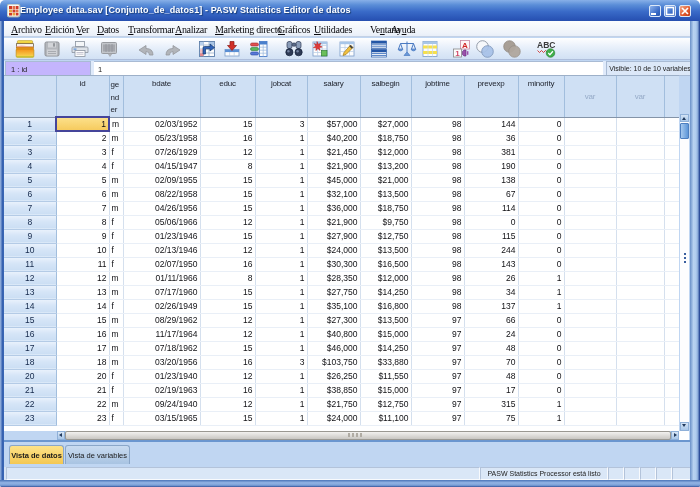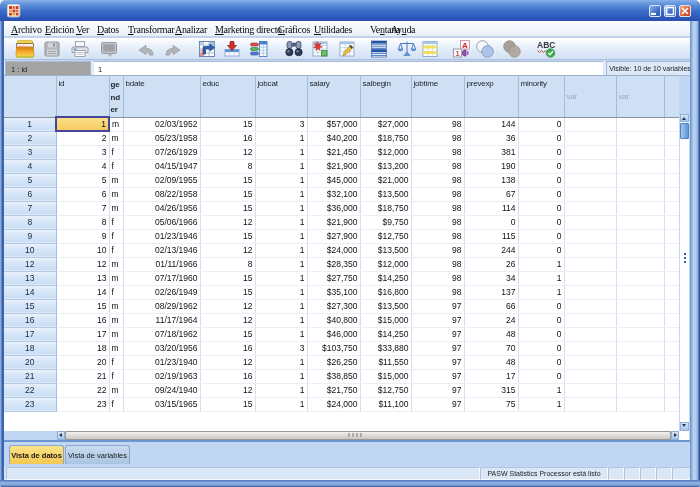--- a/index.html
+++ b/index.html
@@ -20,28 +20,28 @@
   border-bottom:1px solid #c3d1e6;font-family:Liberation Serif, serif;}
 #menubar span { position:absolute; top:3px; white-space:nowrap; letter-spacing:-0.3px;}
 #menubar u { text-decoration:underline; }
 
 #toolbar { position:absolute; left:3px; top:38px; width:688px; height:22px;
   background:linear-gradient(180deg,#fefeff 0%,#eaf1fb 40%,#dce8f7 70%,#d2e1f4 100%);
   border-bottom:1px solid #aebedb; }
 .ti { position:absolute; top:1px; width:20px; height:20px; }
 
 #refrow { position:absolute; left:3px; top:61px; width:688px; height:15px; background:#dfeafa; }
-#refcell { position:absolute; left:2px; top:0px; width:86px; height:15px; background:#a3a3a3; border:1px solid #a9bbd4; font-size:7.5px; color:#222; padding:3px 0 0 5px; }
+#refcell { position:absolute; left:2px; top:0px; width:86px; height:15px; background:#c4b5fd; border:1px solid #a9bbd4; font-size:7.5px; color:#222; padding:3px 0 0 5px; }
 #refinput { position:absolute; left:91px; top:0px; width:509px; height:15px; background:#fff; border-top:1px solid #a9bbd4; font-size:7.5px; color:#222; padding:3px 0 0 4px; }
 #visiblelbl { position:absolute; left:603px; top:0px; width:88px; height:15px; background:#dce8f8; border:1px solid #a9bbd4; font-size:7px; color:#222; text-align:center; padding-top:3px; white-space:nowrap; }
 
 #gridclip { position:absolute; left:4px; top:76px; width:675px; height:355px; overflow:hidden; background:#fff; }
 #grid { border-collapse:collapse; table-layout:fixed; width:675px; }
 #grid td { overflow:hidden; white-space:nowrap; font-size:8.5px; color:#101014; padding:0 2px; height:14px; }
-#grid tr.hdr td { height:38px; background:#cfe0f4; color:#222630; text-align:left; vertical-align:top; padding-top:3px;
+#grid tr.hdr td { height:38px; background:#cfe0f4; color:#222630; text-align:center; vertical-align:top; padding-top:3px;
   border-right:1px solid #a2bedd; border-bottom:1px solid #8494a8; font-size:8px; letter-spacing:-0.2px; }
 #grid td.rh { background:linear-gradient(180deg,#eaf2fc 0%,#d6e5f7 45%,#cadef3 100%); text-align:center; color:#14284a;
   border-right:1px solid #a2bedd; border-bottom:1px solid #b4cbe6; }
 #grid td.num { text-align:right; border-right:1px solid #d5e0ee; border-bottom:1px solid #e9eff7; }
 #grid td.str { text-align:left; border-right:1px solid #d5e0ee; border-bottom:1px solid #e9eff7; }
 #grid td.varc { border-right:1px solid #d5e0ee; border-bottom:1px solid #e9eff7; }
 #grid td.sel { background:linear-gradient(180deg,#fce08a,#f6cb5e); border:2px solid #45459a; text-align:right; }
 #grid tr.hdr td.varh { color:#96abc8; vertical-align:middle; padding-top:0; }
 
 #vscroll { position:absolute; left:680px; top:114px; width:9px; height:317px; background:#fdfdfe; }
@@ -79,20 +79,21 @@
           <rect x="5.5" y="2" width="3" height="3" fill="#e0704a"></rect>
           <rect x="9" y="2" width="2.5" height="3" fill="#d03a2a"></rect>
           <rect x="2" y="5.5" width="3" height="3" fill="#e8a03a"></rect>
           <rect x="5.5" y="5.5" width="3" height="3" fill="#d03a2a"></rect>
           <rect x="9" y="5.5" width="2.5" height="3" fill="#e0704a"></rect>
           <rect x="2" y="9" width="3" height="2.5" fill="#d03a2a"></rect>
           <rect x="5.5" y="9" width="3" height="2.5" fill="#e8a03a"></rect>
           <rect x="9" y="9" width="2.5" height="2.5" fill="#d03a2a"></rect>
         </g>
       </svg>
+    <div id="titletext">Employee data.sav [Conjunto_de_datos1] - PASW Statistics Editor de datos</div>
     <div class="tbtn" id="btnmin"><svg width="10" height="10" viewBox="0 0 10 10">
           <rect x="1" y="7" width="5" height="2" fill="#fff"></rect>
         </svg></div>
     <div class="tbtn" id="btnmax"><svg width="10" height="10" viewBox="0 0 10 10">
           <rect x="1.5" y="1.5" width="7" height="7" fill="none" stroke="#fff" stroke-width="1.6"></rect>
         </svg></div>
     <div class="tbtn" id="btnclose"><svg width="10" height="10" viewBox="0 0 10 10">
           <path d="M2 2 L8 8 M8 2 L2 8" stroke="#fff" stroke-width="1.7"></path>
         </svg></div>
   </div>
@@ -319,21 +320,21 @@
           <col style="width:54px">
           <col style="width:46px">
           <col style="width:52px">
           <col style="width:48px">
           <col style="width:15px">
         </colgroup>
       <tbody id="gbody">
           <tr class="hdr">
             <td class="corner"></td>
             <td>id</td>
-            <td style="padding:3px 1px 0 1px; text-align:left; line-height:12.5px;font-weight:bold;">ge<br>nd<br>er</td>
+            <td style="padding:3px 1px 0 1px; text-align:left; line-height:12.5px;">ge<br>nd<br>er</td>
             <td>bdate</td>
             <td>educ</td>
             <td>jobcat</td>
             <td>salary</td>
             <td>salbegin</td>
             <td>jobtime</td>
             <td>prevexp</td>
             <td>minority</td>
             <td class="varh">var</td>
             <td class="varh">var</td>
@@ -487,20 +488,36 @@
             <td class="rh">10</td>
             <td class="num">10</td>
             <td class="str">f</td>
             <td class="num">02/13/1946</td>
             <td class="num">12</td>
             <td class="num">1</td>
             <td class="num">$24,000</td>
             <td class="num">$13,500</td>
             <td class="num">98</td>
             <td class="num">244</td>
+            <td class="num">0</td>
+            <td class="varc"></td>
+            <td class="varc"></td>
+            <td class="varc"></td>
+          </tr>
+          <tr>
+            <td class="rh">11</td>
+            <td class="num">11</td>
+            <td class="str">f</td>
+            <td class="num">02/07/1950</td>
+            <td class="num">16</td>
+            <td class="num">1</td>
+            <td class="num">$30,300</td>
+            <td class="num">$16,500</td>
+            <td class="num">98</td>
+            <td class="num">143</td>
             <td class="num">0</td>
             <td class="varc"></td>
             <td class="varc"></td>
             <td class="varc"></td>
           </tr>
           <tr>
             <td class="rh">12</td>
             <td class="num">12</td>
             <td class="str">m</td>
             <td class="num">01/11/1966</td>

